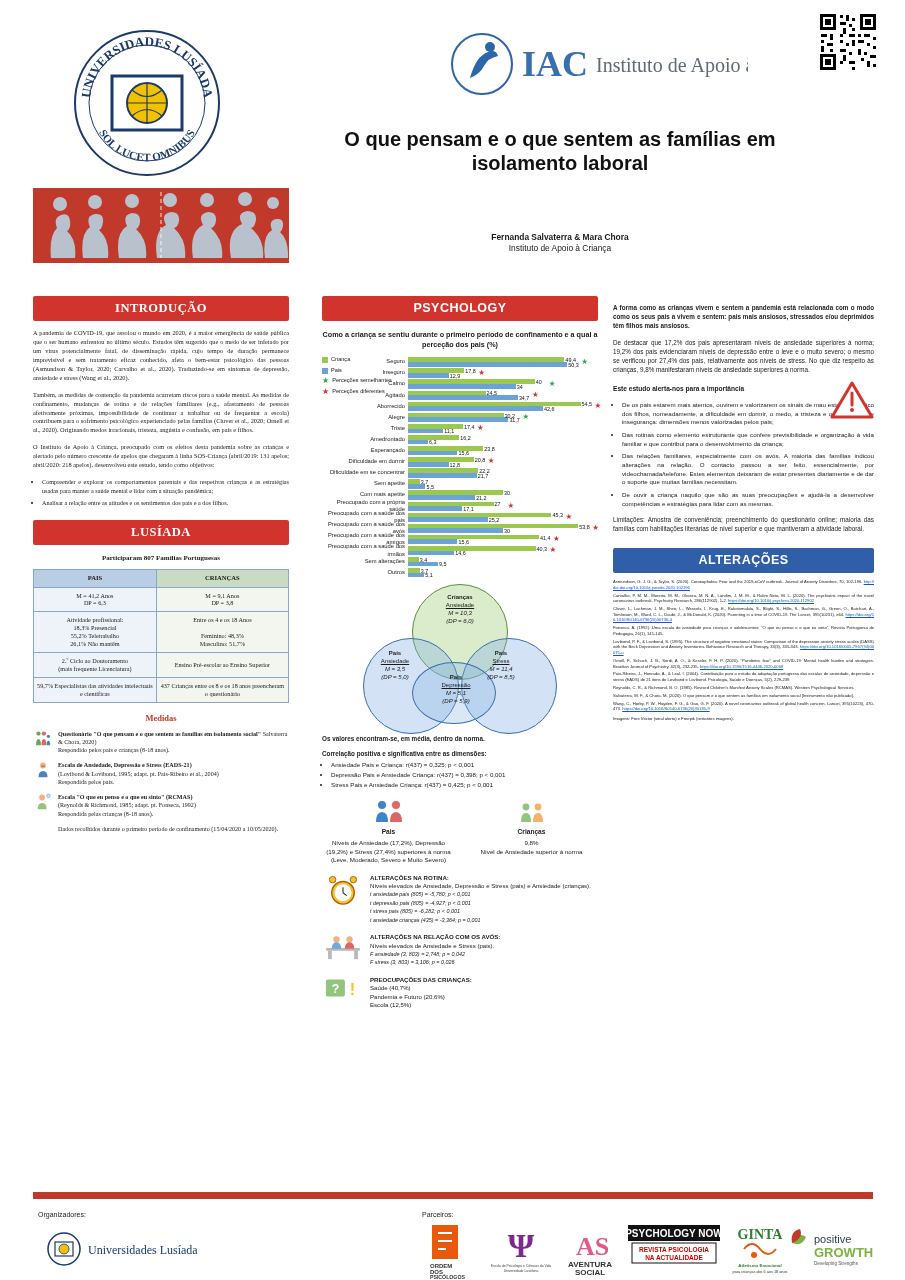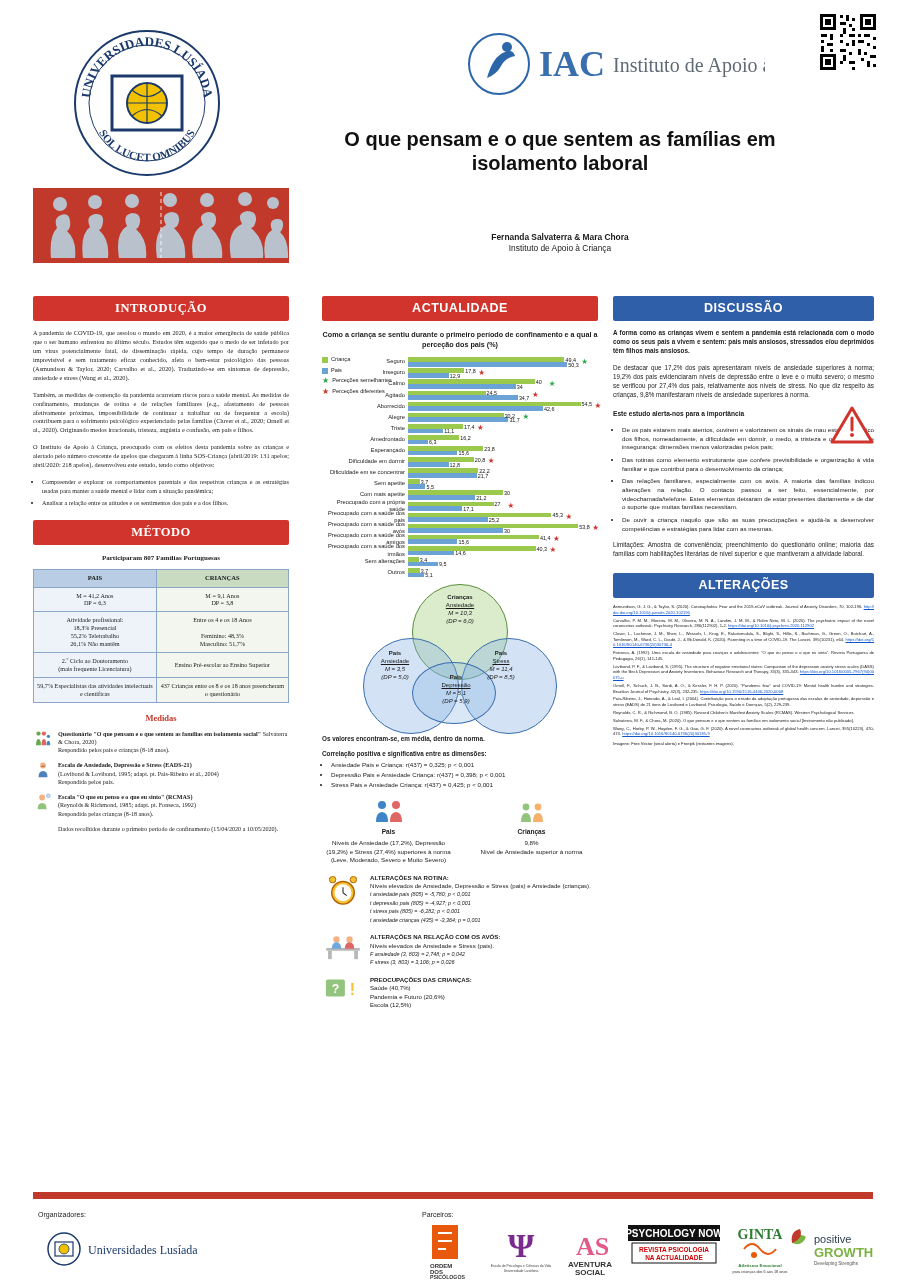--- a/index.html
+++ b/index.html
@@ -9,21 +9,21 @@
     font-family:"Liberation Sans", sans-serif;
     background:#ffffff; color:#1a1a1a;
     position:relative; overflow:hidden;
     font-size:6.2px; line-height:1.28;
   }
   .poster { position:relative; width:905px; height:1280px; }
 
   
   .header { position:absolute; left:0; top:0; width:905px; height:270px; }
   .lusiada-logo { position:absolute; left:72px; top:28px; width:150px; height:150px; }
-  .iac-logo { position:absolute; left:465px; top:30px; width:300px; height:68px; }
+  .iac-logo { position:absolute; left:448px; top:30px; width:300px; height:68px; }
   .qr { position:absolute; left:818px; top:12px; width:60px; height:60px; }
   .title {
     position:absolute; left:300px; top:128px; width:520px;
     text-align:center; font-size:20px; font-weight:bold; line-height:1.18; color:#111;
   }
   .authors { position:absolute; left:300px; top:232px; width:520px; text-align:center; }
   .authors .a1 { font-size:8.4px; font-weight:bold; }
   .authors .a2 { font-size:8.4px; }
 
   .kids-band { position:absolute; left:33px; top:188px; width:256px; height:75px; background:#c0392b; }
@@ -240,21 +240,21 @@
 
     <div class="body-text">A pandemia de COVID-19, que assolou o mundo em 2020, é a maior emergência de saúde pública que o ser humano enfrentou no último século. Estudos têm sugerido que o medo de ser infetado por um vírus potencialmente fatal, de disseminação rápida, cujo tempo de duração permanece imprevisível e sem tratamento eficaz conhecido, afeta o bem-estar psicológico das pessoas (Asmundson &amp; Taylor, 2020; Carvalho et al., 2020). Traduzindo-se em sintomas de depressão, ansiedade e stress (Wang et al., 2020).</div>
     <div class="body-text">Também, as medidas de contenção da pandemia acarretam riscos para a saúde mental. As medidas de confinamento, mudanças de rotina e de relações familiares (e.g., afastamento de pessoas afetivamente próximas, impossibilidade de continuar a trabalhar ou de frequentar a escola) contribuem para o sofrimento psicológico experienciado pelas famílias (Cluver et al., 2020; Ornell et al., 2020). Originando medos irracionais, tristeza, angústia e confusão, em pais e filhos.</div>
     <div class="body-text">O Instituto de Apoio à Criança, preocupado com os efeitos desta pandemia sobre as crianças e alertado pelo número crescente de apelos que chegaram à linha SOS-Criança (abril/2019: 131 apelos; abril/2020: 218 apelos), desenvolveu este estudo, tendo como objetivos:</div>
     <ul class="bul">
       <li>Compreender e explorar os comportamentos parentais e das respetivas crianças e as estratégias usadas para manter a saúde mental e lidar com a situação pandémica;</li>
       <li>Analisar a relação entre as atitudes e os sentimentos dos pais e a dos filhos.</li>
     </ul>
 
     <div style="height:8px"></div>
-    <div class="sec-head">MÉTODO</div>
+    <div class="sec-head">LUSÍADA</div>
 
     <div class="method-sub">Participaram 807 Famílias Portuguesas</div>
 
     <table class="mt">
       <tbody>
           <tr>
         <th class="th-pais">PAIS</th>
         <th class="th-cri">CRIANÇAS</th>
       </tr>
       <tr>
@@ -337,21 +337,21 @@
 
     <div class="medida">
       <div class="mi"></div>
       <div class="mt2">
         <span>Dados recolhidos durante o primeiro período de confinamento (15/04/2020 a 10/05/2020).</span>
       </div>
     </div>
   </div>
 
   <div class="col-mid">
-    <div class="sec-head">ACTUALIDADE</div>
+    <div class="sec-head">PSYCHOLOGY</div>
 
     <div class="res-title">Como a criança se sentiu durante o primeiro período de confinamento e a qual a perceção dos pais (%)</div>
 
     <div style="position:relative;">
 
       <div class="legend">
         <div class="lg">
           <span class="sw" style="background:#9bc94e"></span>
           <span>Criança</span>
         </div>
@@ -687,21 +687,20 @@
       <div class="ab">
         <span class="h">PREOCUPAÇÕES DAS CRIANÇAS:</span><br>
         <span style="white-space:pre-line">Saúde (40,7%)
 Pandemia e Futuro (20,6%)
 Escola (12,5%)</span>
       </div>
     </div>
   </div>
 
   <div class="col-right">
-    <div class="sec-head blue">DISCUSSÃO</div>
 
     <div class="body-text" style="font-weight:bold">A forma como as crianças vivem e sentem a pandemia está relacionada com o modo como os seus pais a vivem e sentem: pais mais ansiosos, stressados e/ou deprimidos têm filhos mais ansiosos.</div>
     <div class="body-text">De destacar que 17,2% dos pais apresentaram níveis de ansiedade superiores à norma; 19,2% dos pais evidenciaram níveis de depressão entre o leve e o muito severo; o mesmo se verificou por 27,4% dos pais, relativamente aos níveis de stress. No que diz respeito às crianças, 9,8% manifestaram níveis de ansiedade superiores à norma.</div>
 
     <div class="warn-box">
       <div class="tri">
         <svg viewBox="0 0 44 38" width="44" height="38">
           <path d="M22 2 L42 36 H2 Z" fill="#ffffff" stroke="#d0342c" stroke-width="3" stroke-linejoin="round"></path>
           <path d="M22 12 v12" stroke="#d0342c" stroke-width="3" stroke-linecap="round"></path>
           <circle cx="22" cy="29" r="2" fill="#d0342c"></circle>

